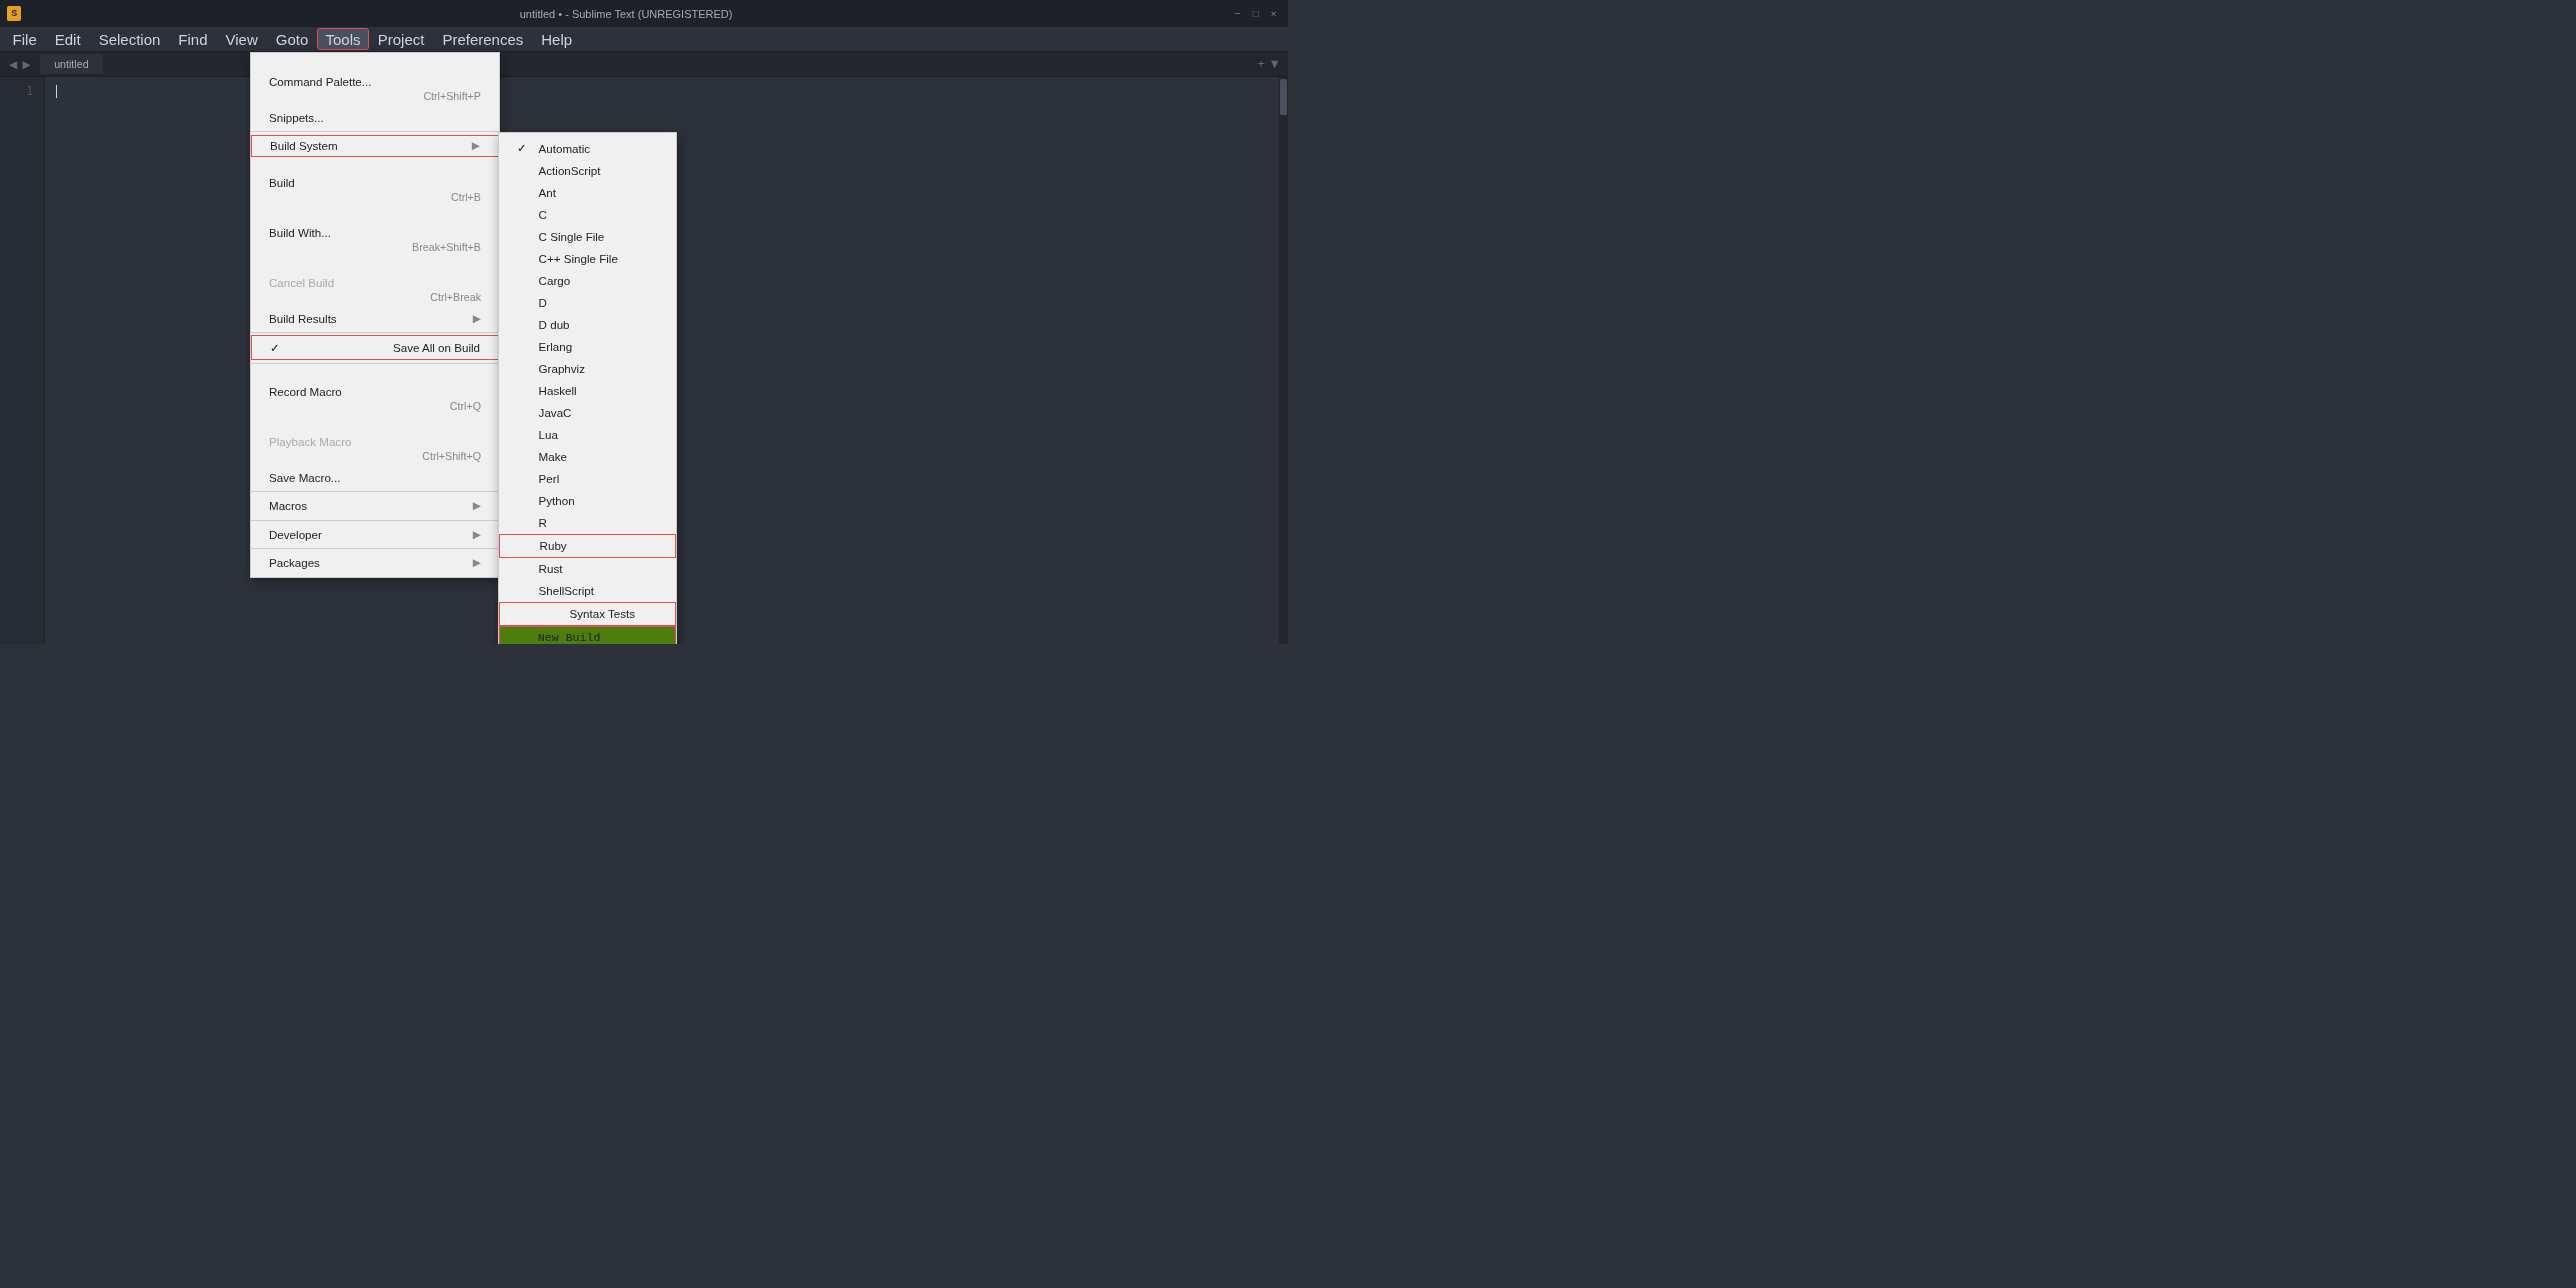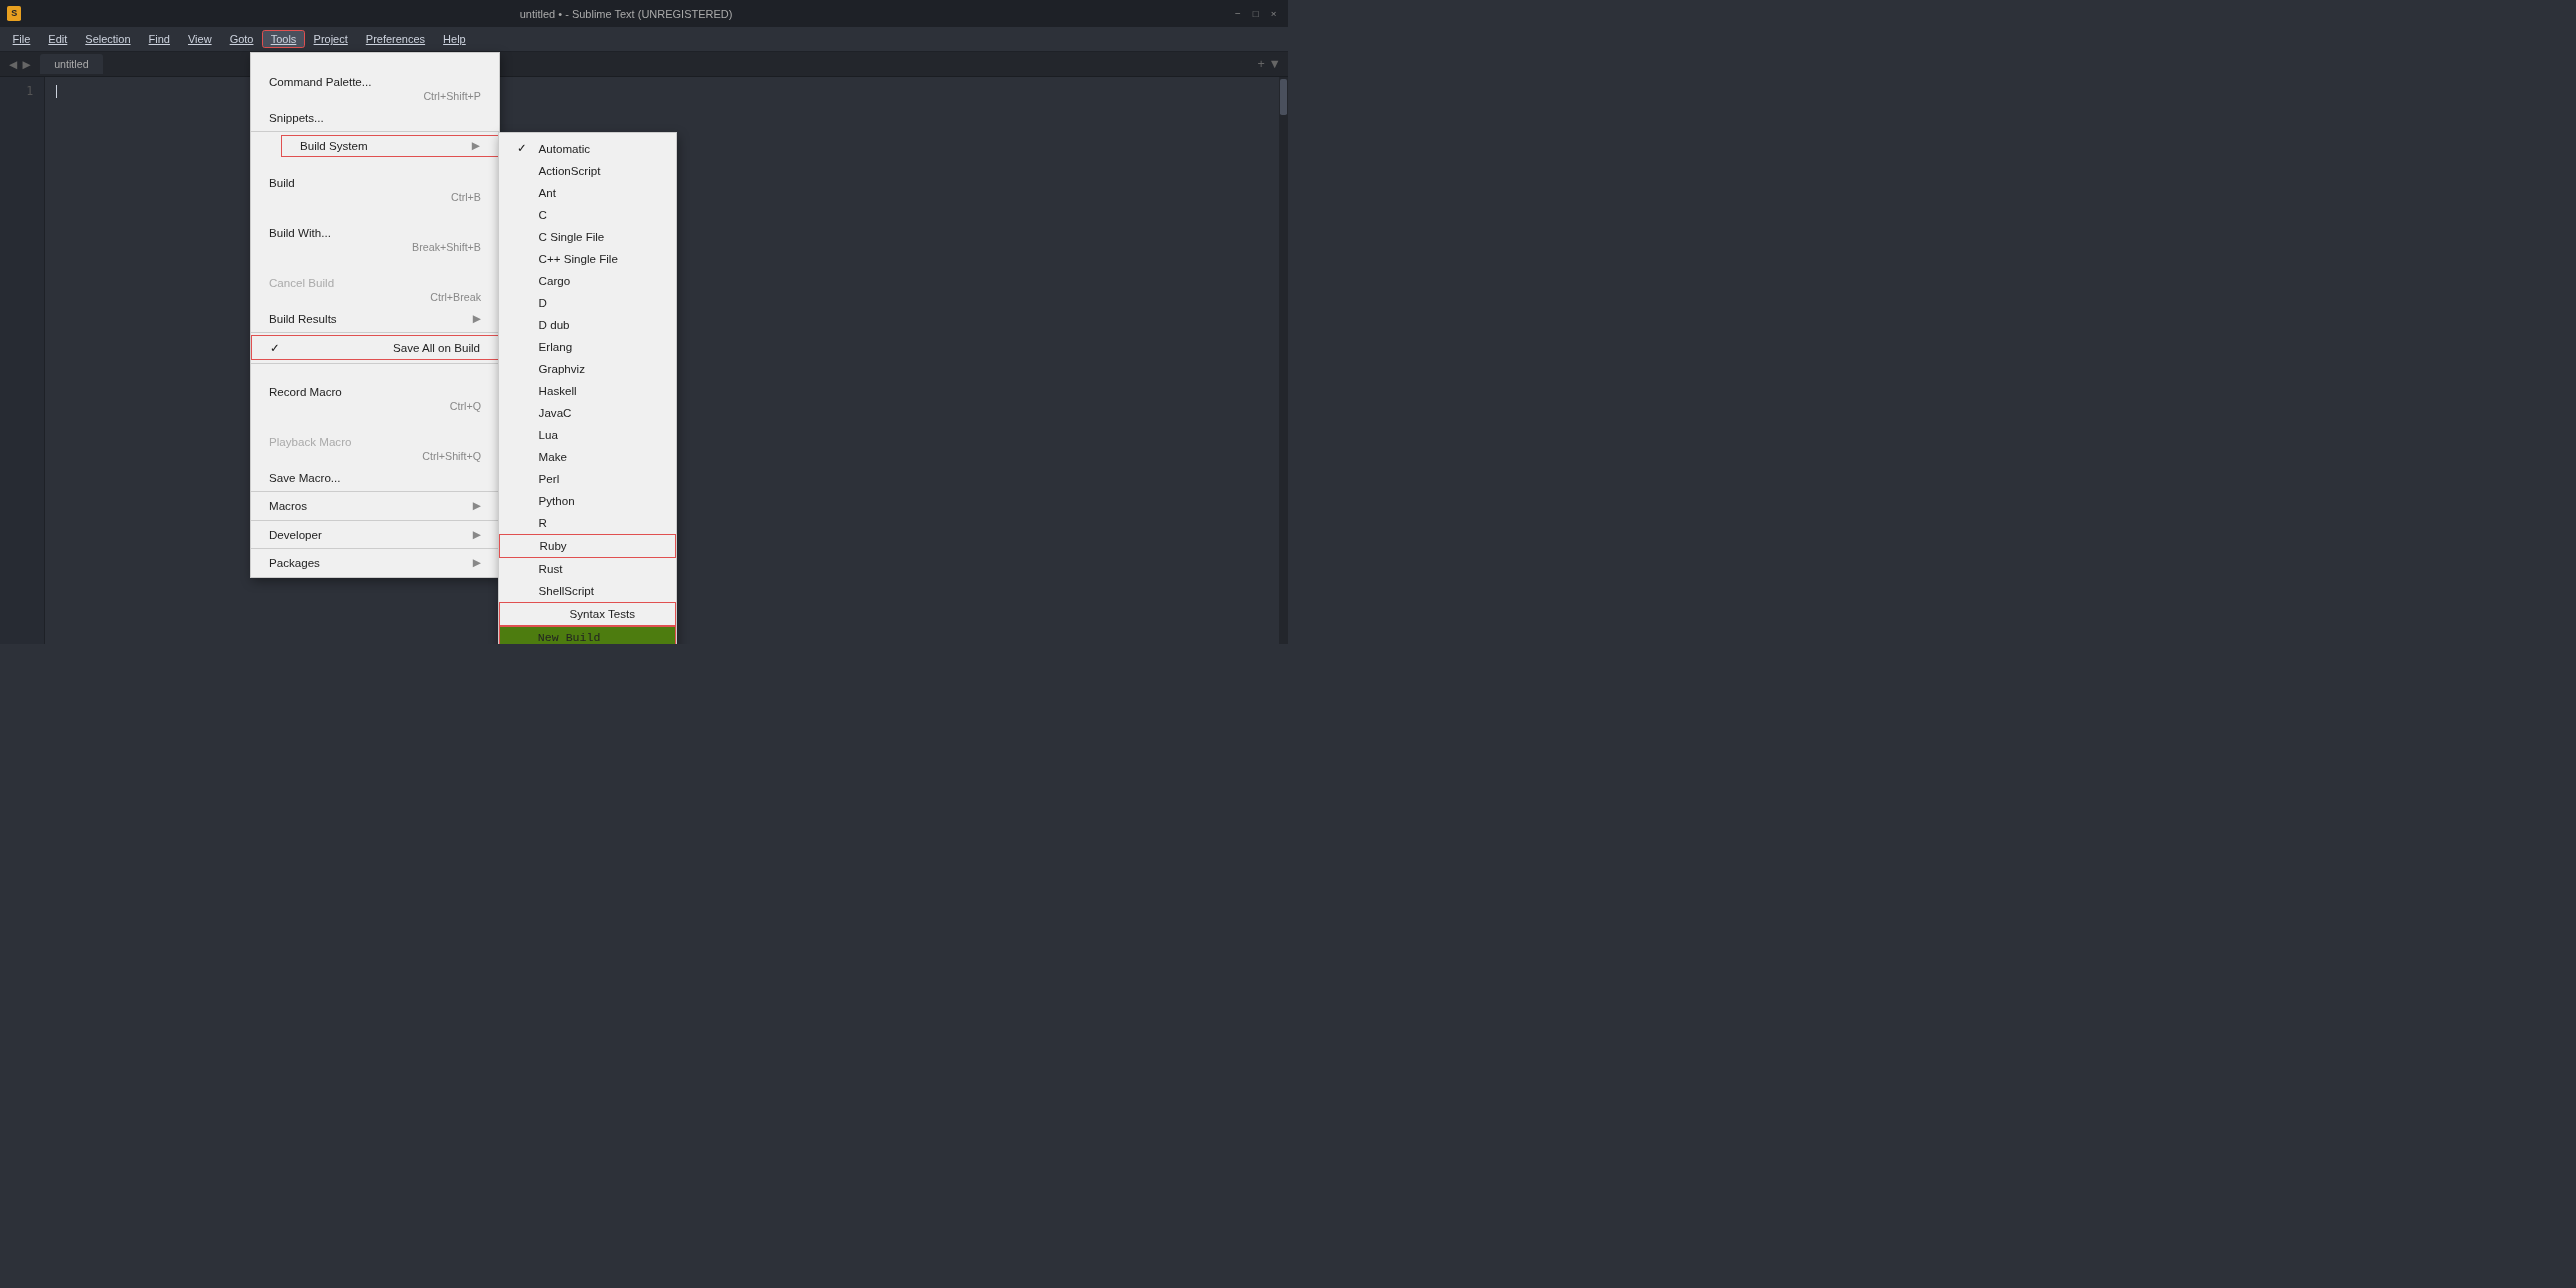--- a/index.html
+++ b/index.html
@@ -55,24 +55,23 @@
       background: #2d3139;
       height: 25px;
       display: flex;
       align-items: center;
       padding: 0 3.6px;
       border-bottom: 0.9px solid #1e2127;
     }
     .menu-item {
       padding: 3.6px 9px;
       cursor: pointer;
-      font-size: 11px;
+      font-size: 15px;
       color: #cdd3de;
       border-radius: 2.7px;
-      text-decoration: underline;
     }
     .menu-item.active {
       background: #4a505d;
       border: 0.9px solid #e05050;
     }
 
     
     .tabbar {
       background: #23262c;
       height: 25px;
@@ -190,21 +189,20 @@
       height: 0.9px;
       background: #ccc;
       margin: 2.7px 0;
     }
     .dropdown-item.disabled {
       color: #aaa;
       cursor: default;
     }
     .dropdown-item.highlighted {
       border: 0.9px solid #e05050;
-      margin-left: 30px;
     }
 
     
     .submenu {
       position: absolute;
       left: 100%;
       top: 0;
       background: #f0f0f0;
       border: 0.9px solid #ccc;
       box-shadow: 1.8px 3.6px 10.7px rgba(0,0,0,0.4);

